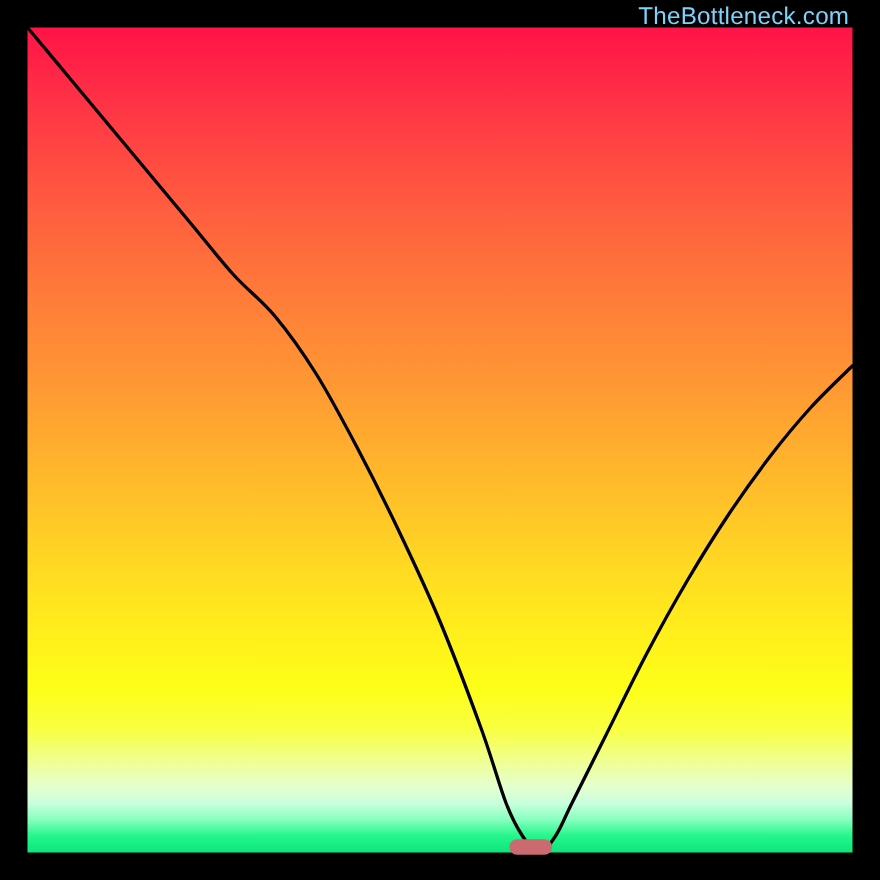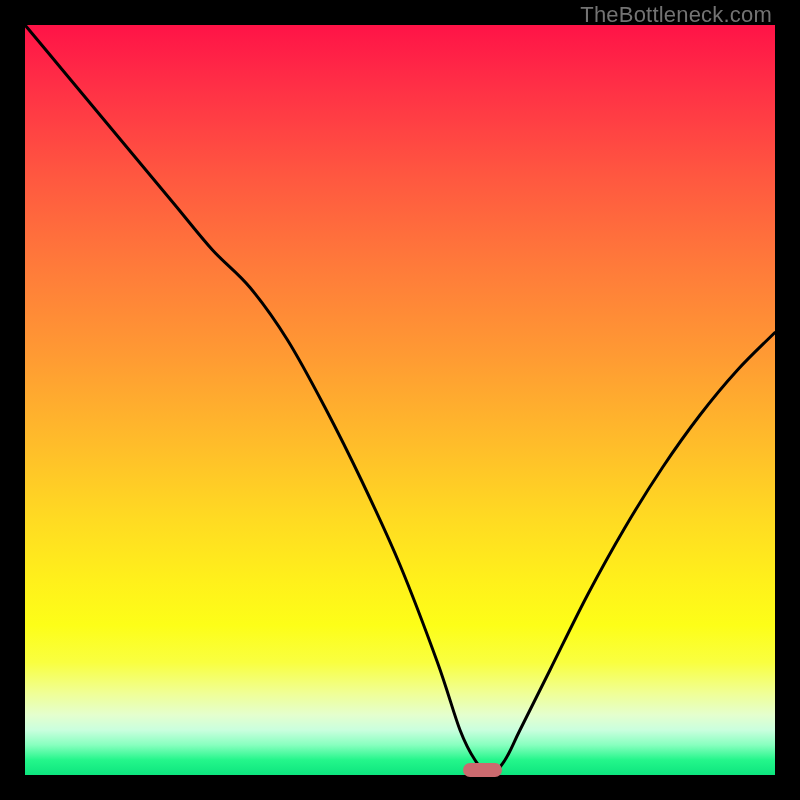--- a/index.html
+++ b/index.html
@@ -57,21 +57,21 @@
     position: absolute;
     width: 40px;
     height: 14px;
     border-radius: 7px;
     background: #cb6a6f;
   }
   .watermark {
     position: absolute;
     top: 2px;
     right: 28px;
-    color: #737373;
+    color: #7dd3fc;
     font-size: 22px;
     letter-spacing: 0.2px;
     font-weight: 500;
   }
 </style>
 </head>
 <body>
 
 <div class="frame">
 

